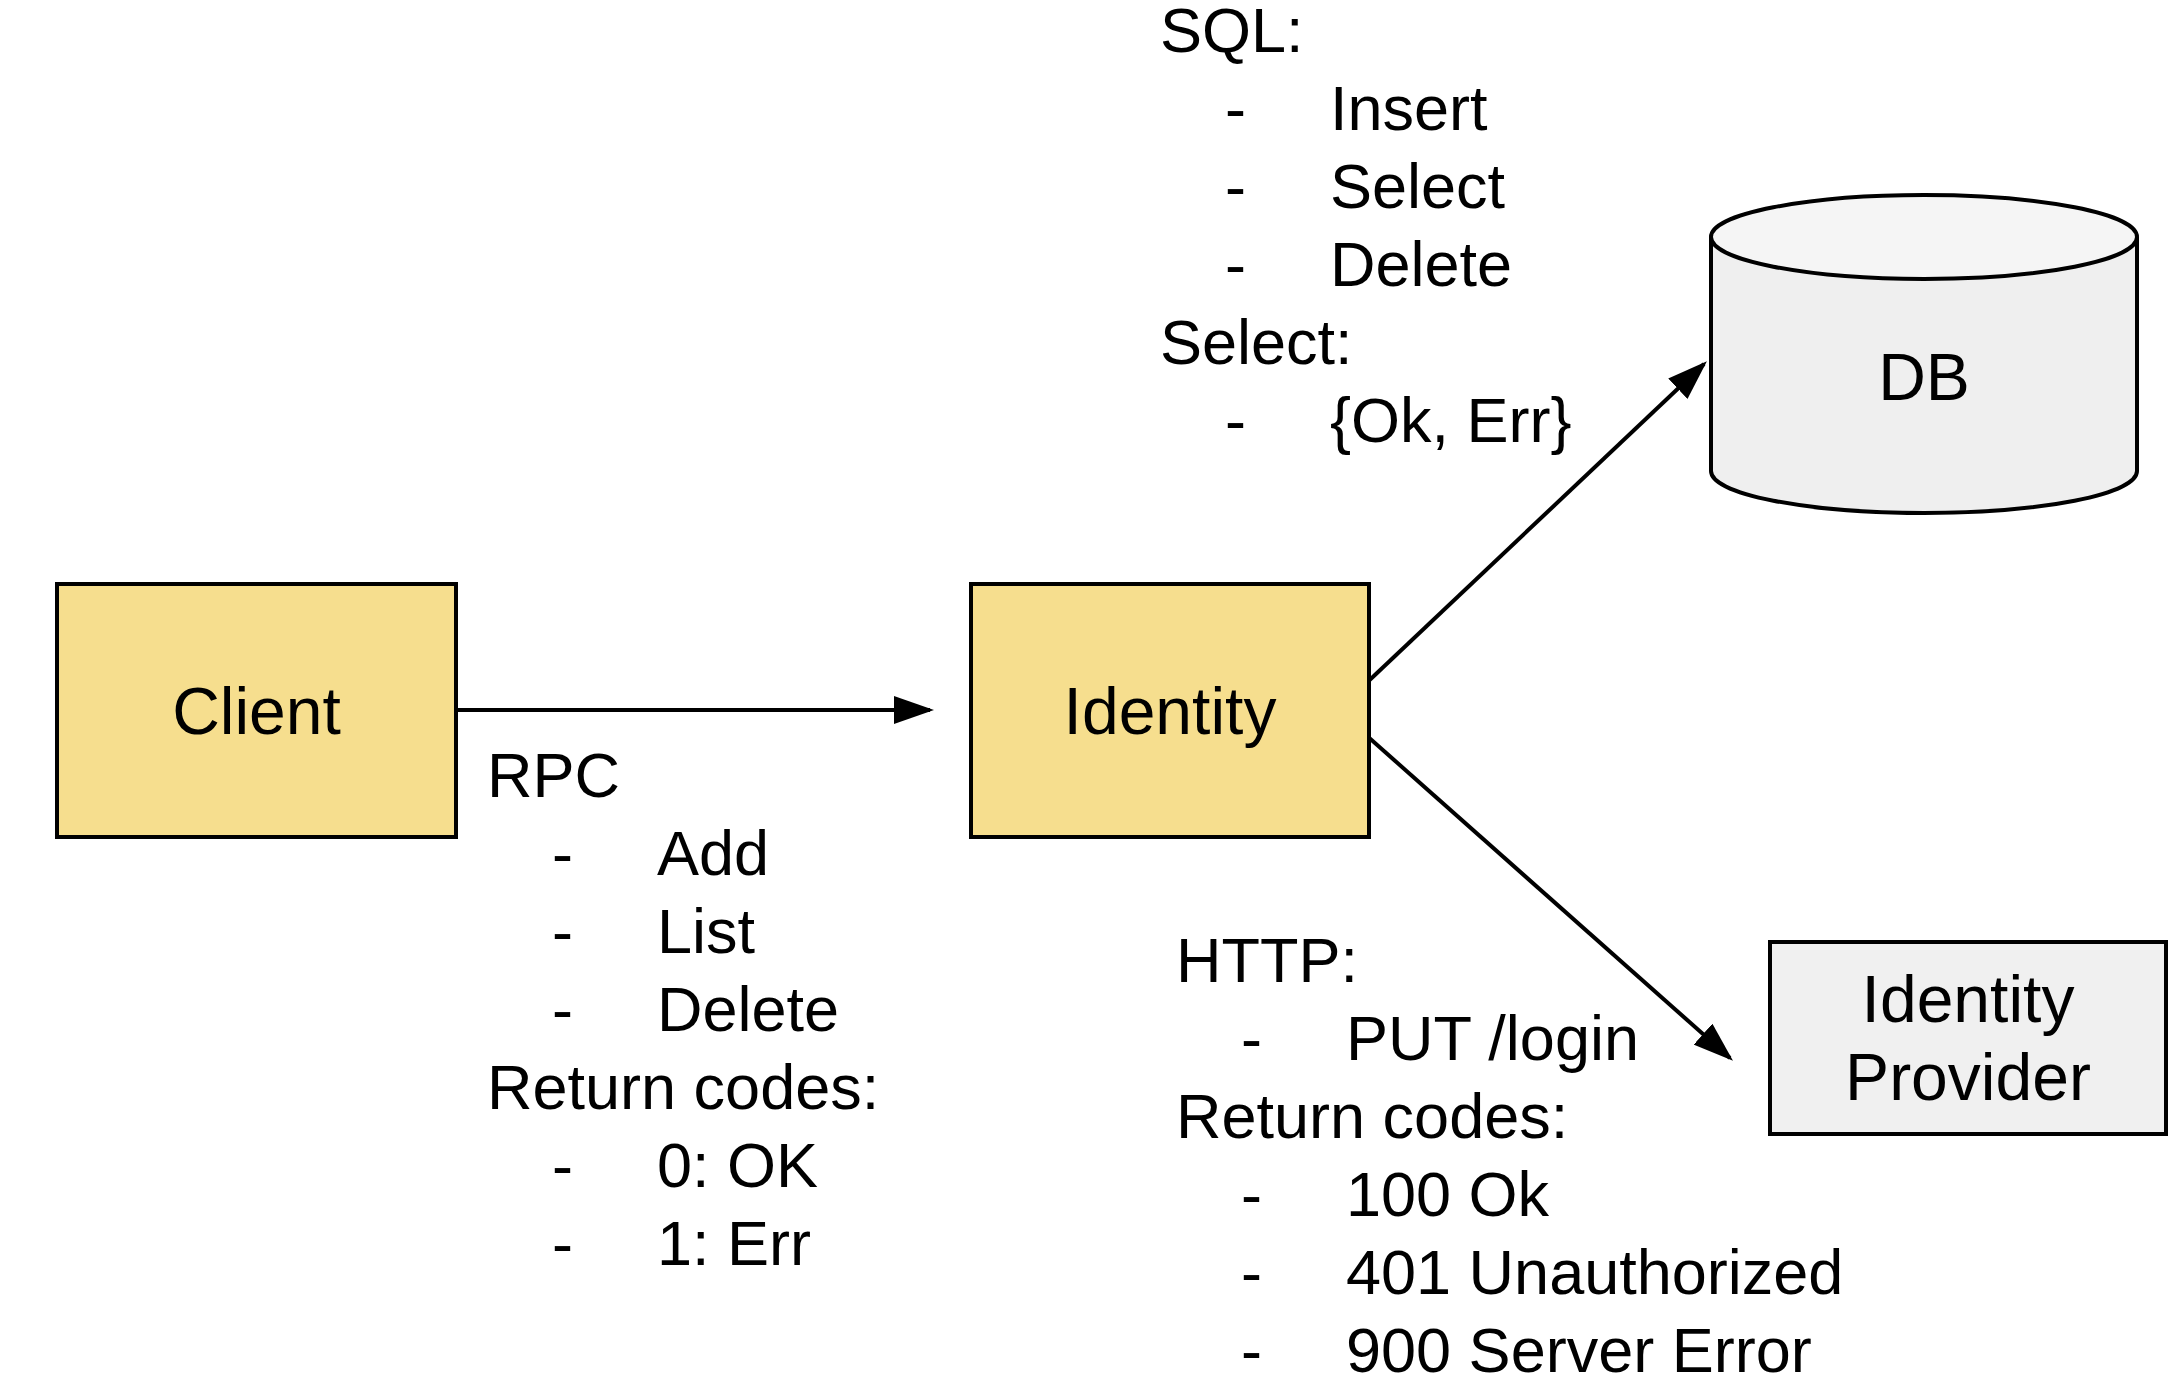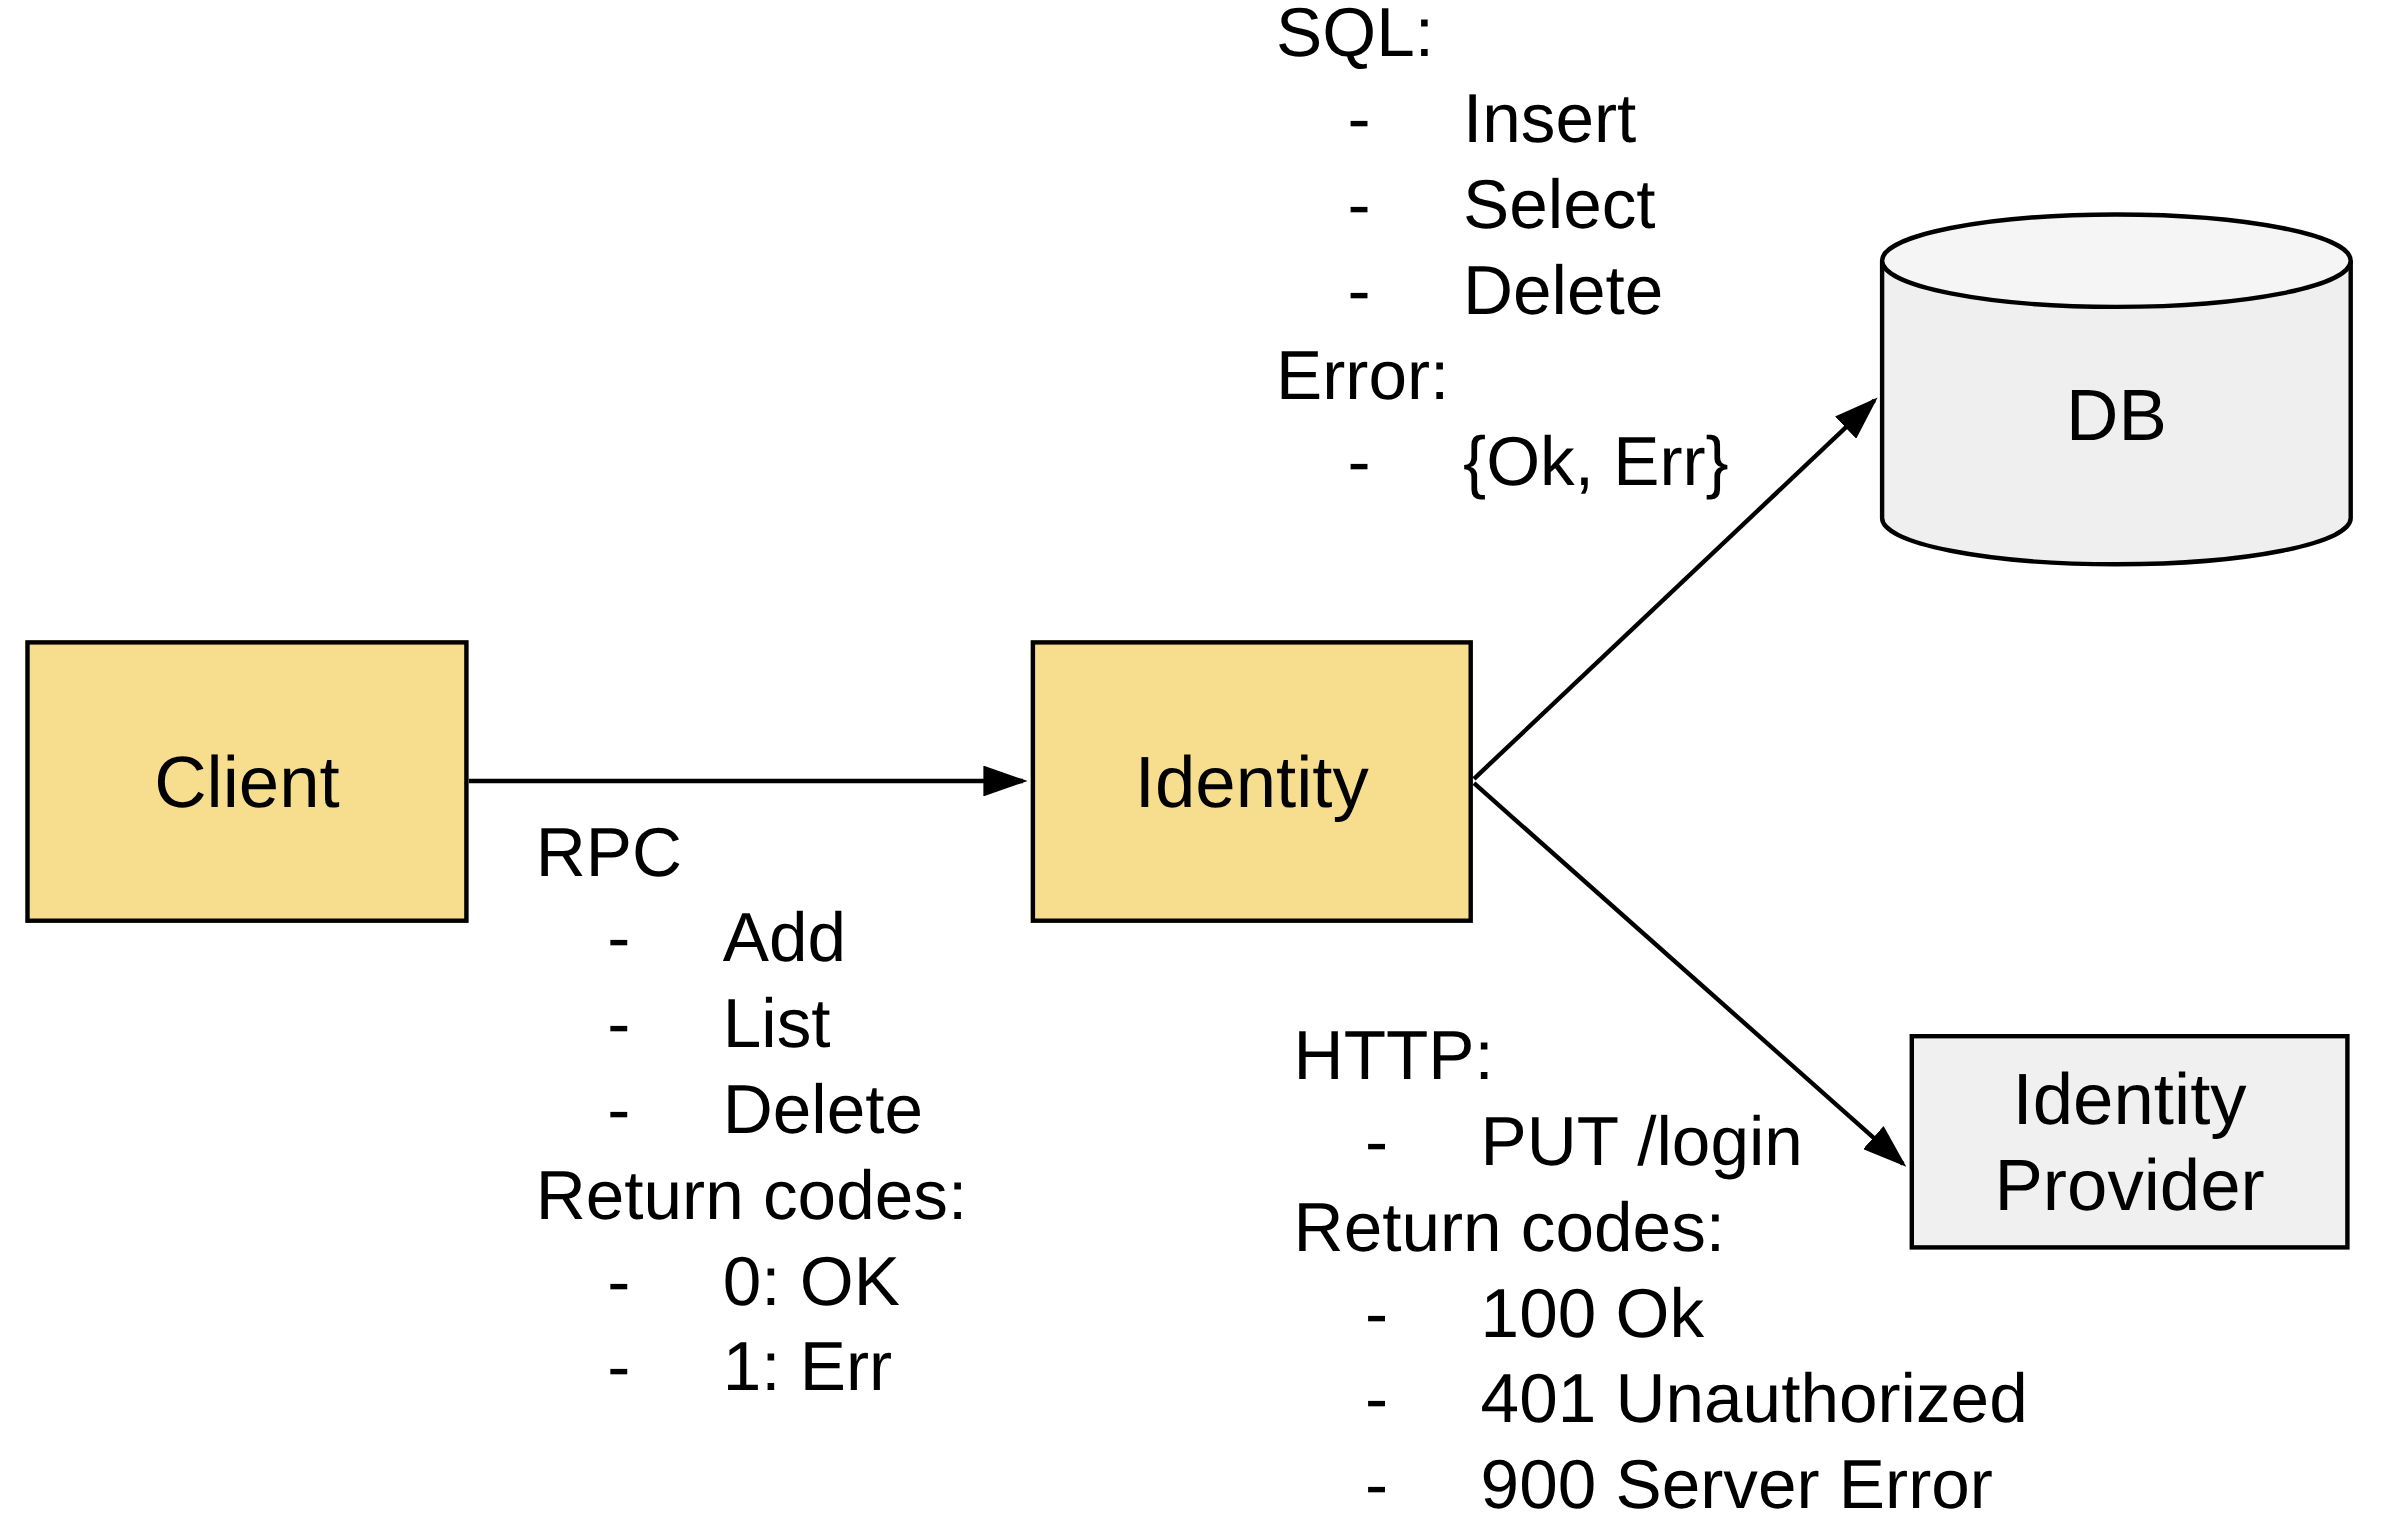--- a/index.html
+++ b/index.html
@@ -19,21 +19,21 @@
     font-family:"Liberation Sans", sans-serif;
     color:#000;
   }
   
   .node{
     position:absolute;
     box-sizing:border-box;
     border:4px solid var(--stroke);
     display:flex;align-items:center;justify-content:center;
     text-align:center;
-    font-size:66px;line-height:78px;
+    font-size:66px;line-height:78px;margin-left:32px;
   }
   .node.yellow{background:var(--node-fill-yellow);}
   .node.gray{background:var(--node-fill-gray);}
   #node-client{left:23px;top:582px;width:403px;height:257px;}
   #node-backend{left:937px;top:582px;width:402px;height:257px;}
   #node-idp{left:1736px;top:940px;width:400px;height:196px;}
   #node-idp .label{width:330px;}
   
   #db-cylinder{position:absolute;left:1708px;top:191px;width:432px;height:326px;}
   #db-label{
@@ -130,21 +130,21 @@
       </div>
     <div class="line bullet">
       <span class="dash">-</span>
       <span class="t">Select</span>
       </div>
     <div class="line bullet">
       <span class="dash">-</span>
       <span class="t">Delete</span>
       </div>
     <div class="line head">
-      <span class="t">Error:</span>
+      <span class="t">Select:</span>
       </div>
     <div class="line bullet">
       <span class="dash">-</span>
       <span class="t">{Ok, Err}</span>
       </div>
   </div>
 
   <div class="ann" id="ann-http">
     <div class="line head">
       <span class="t">HTTP:</span>

